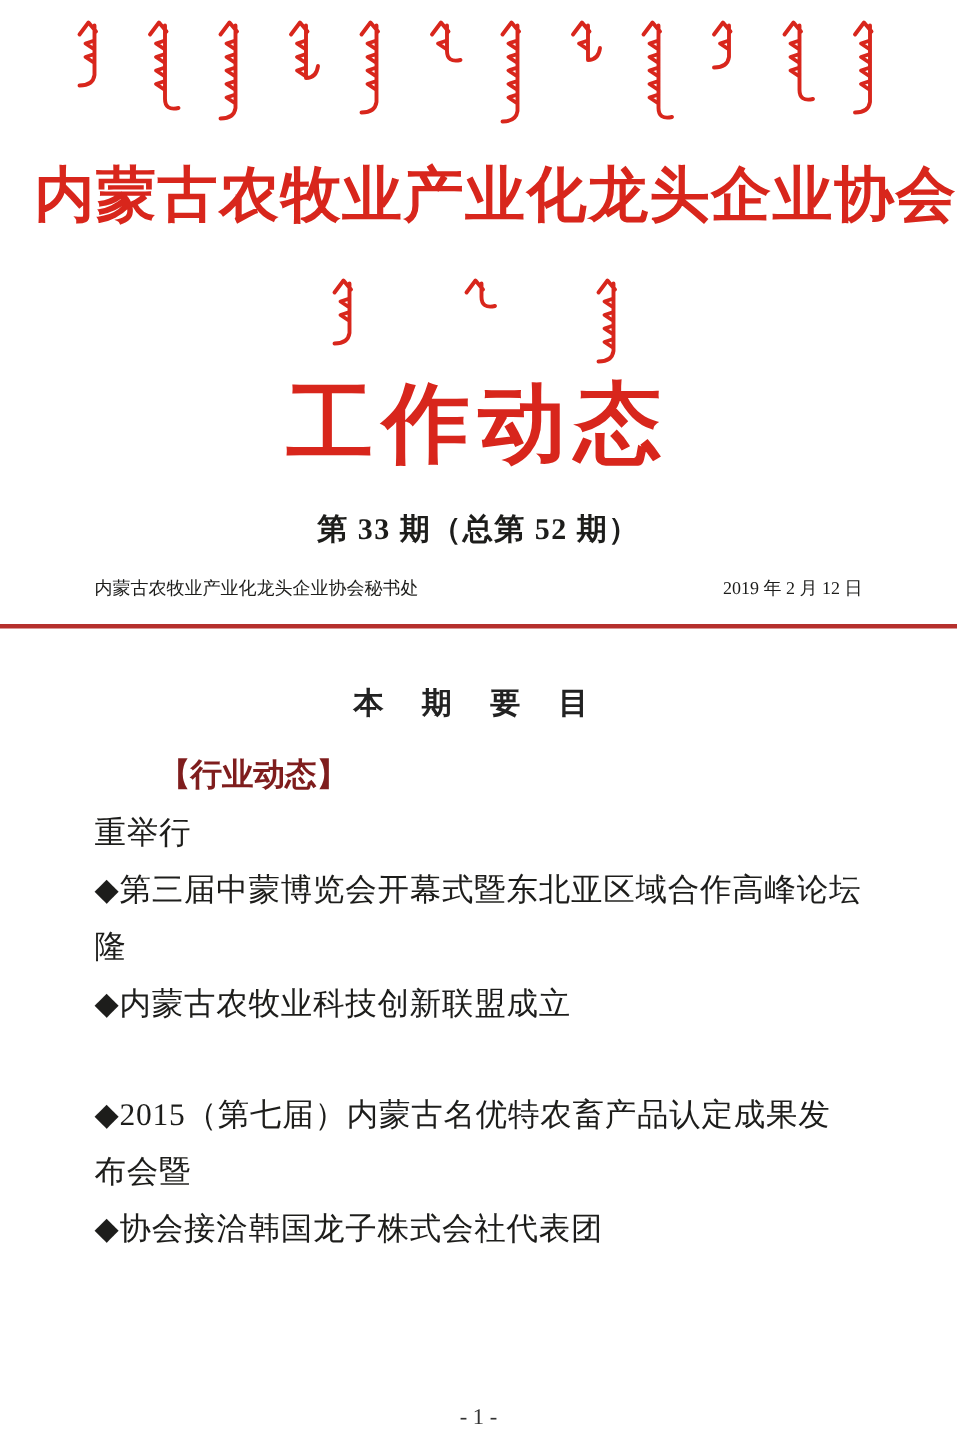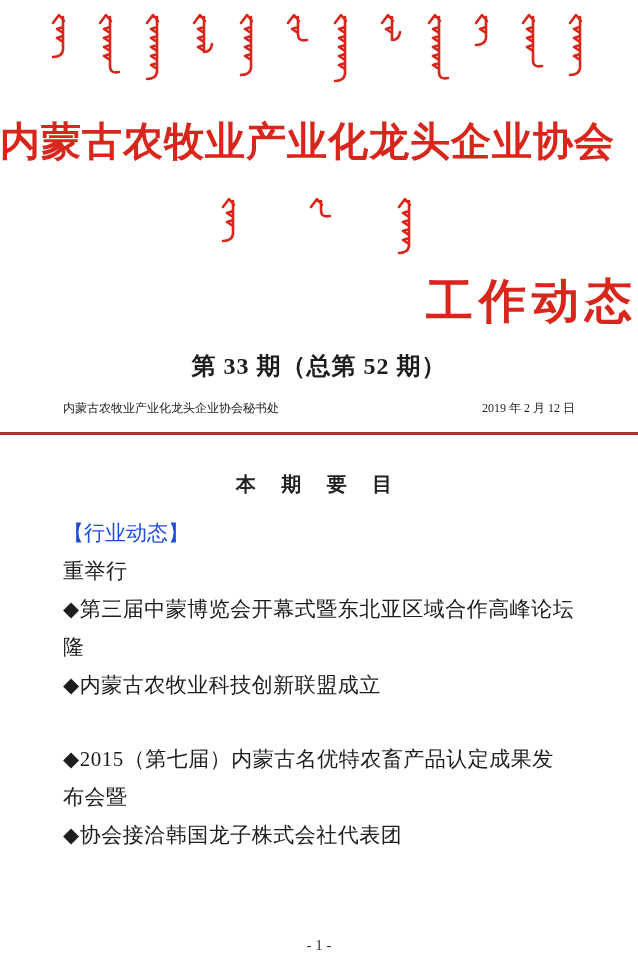--- a/index.html
+++ b/index.html
@@ -8,43 +8,43 @@
     width:638px;height:962px;
     background:#ffffff;
     font-family:"Liberation Serif","DejaVu Serif",serif;
     color:#1d1d1b;
     overflow:hidden;
   }
   .mongol-row{display:flex;justify-content:center;align-items:flex-start;}
   .mongol-row-1{gap:21px;padding-top:12px;height:88px;}
   .mongol-row-2{gap:62px;margin-top:28px;height:62px;}
   .org-title{
-    margin:16px 0 0;text-align:left;
+    margin:4px 0 0;text-align:right;
     font-size:40px;font-weight:bold;letter-spacing:1px;
     line-height:1.3;
   }
   .doc-title{
-    margin:16px 0 0;text-align:right;
-    font-size:47px;font-weight:bold;letter-spacing:6px;
+    margin:4px 0 0;text-align:center;
+    font-size:58px;font-weight:bold;letter-spacing:6px;
     line-height:1.15;
   }
-  .issue-line{margin-top:22px;text-align:center;font-size:24px;font-weight:bold;letter-spacing:1px;}
+  .issue-line{margin-top:22px;text-align:center;font-size:20px;font-weight:bold;letter-spacing:1px;}
   .byline{display:flex;justify-content:space-between;padding:0 63px;margin-top:18px;font-size:12px;}
   .red-rule{border:none;height:3px;width:638px;margin:15px 0 0;}
   .toc-heading{
     margin-top:36px;text-align:center;
     font-family:"Liberation Sans","DejaVu Sans",sans-serif;
     font-size:20px;font-weight:600;letter-spacing:10px;color:#222;
   }
   .toc-section{padding:0 63px;}
   .toc-section.first{margin-top:16px;}
   .toc-section.next{margin-top:36px;}
   .sec-title{
     font-family:"Liberation Sans","DejaVu Sans",sans-serif;
-    font-size:21px;font-weight:400;line-height:38px;color:#1d4ed8;
+    font-size:21px;font-weight:700;line-height:38px;color:#7f1d1d;margin-left:43px;
   }
   .toc-line{font-size:21px;line-height:38px;letter-spacing:0.5px;}
   .page-num{position:absolute;bottom:8px;left:0;width:100%;text-align:center;font-size:15px;color:#333;}
 </style>
 </head>
 <body>
 
 <div class="page">
 
   <div class="mongol-row mongol-row-1" id="mongol-row-1">

